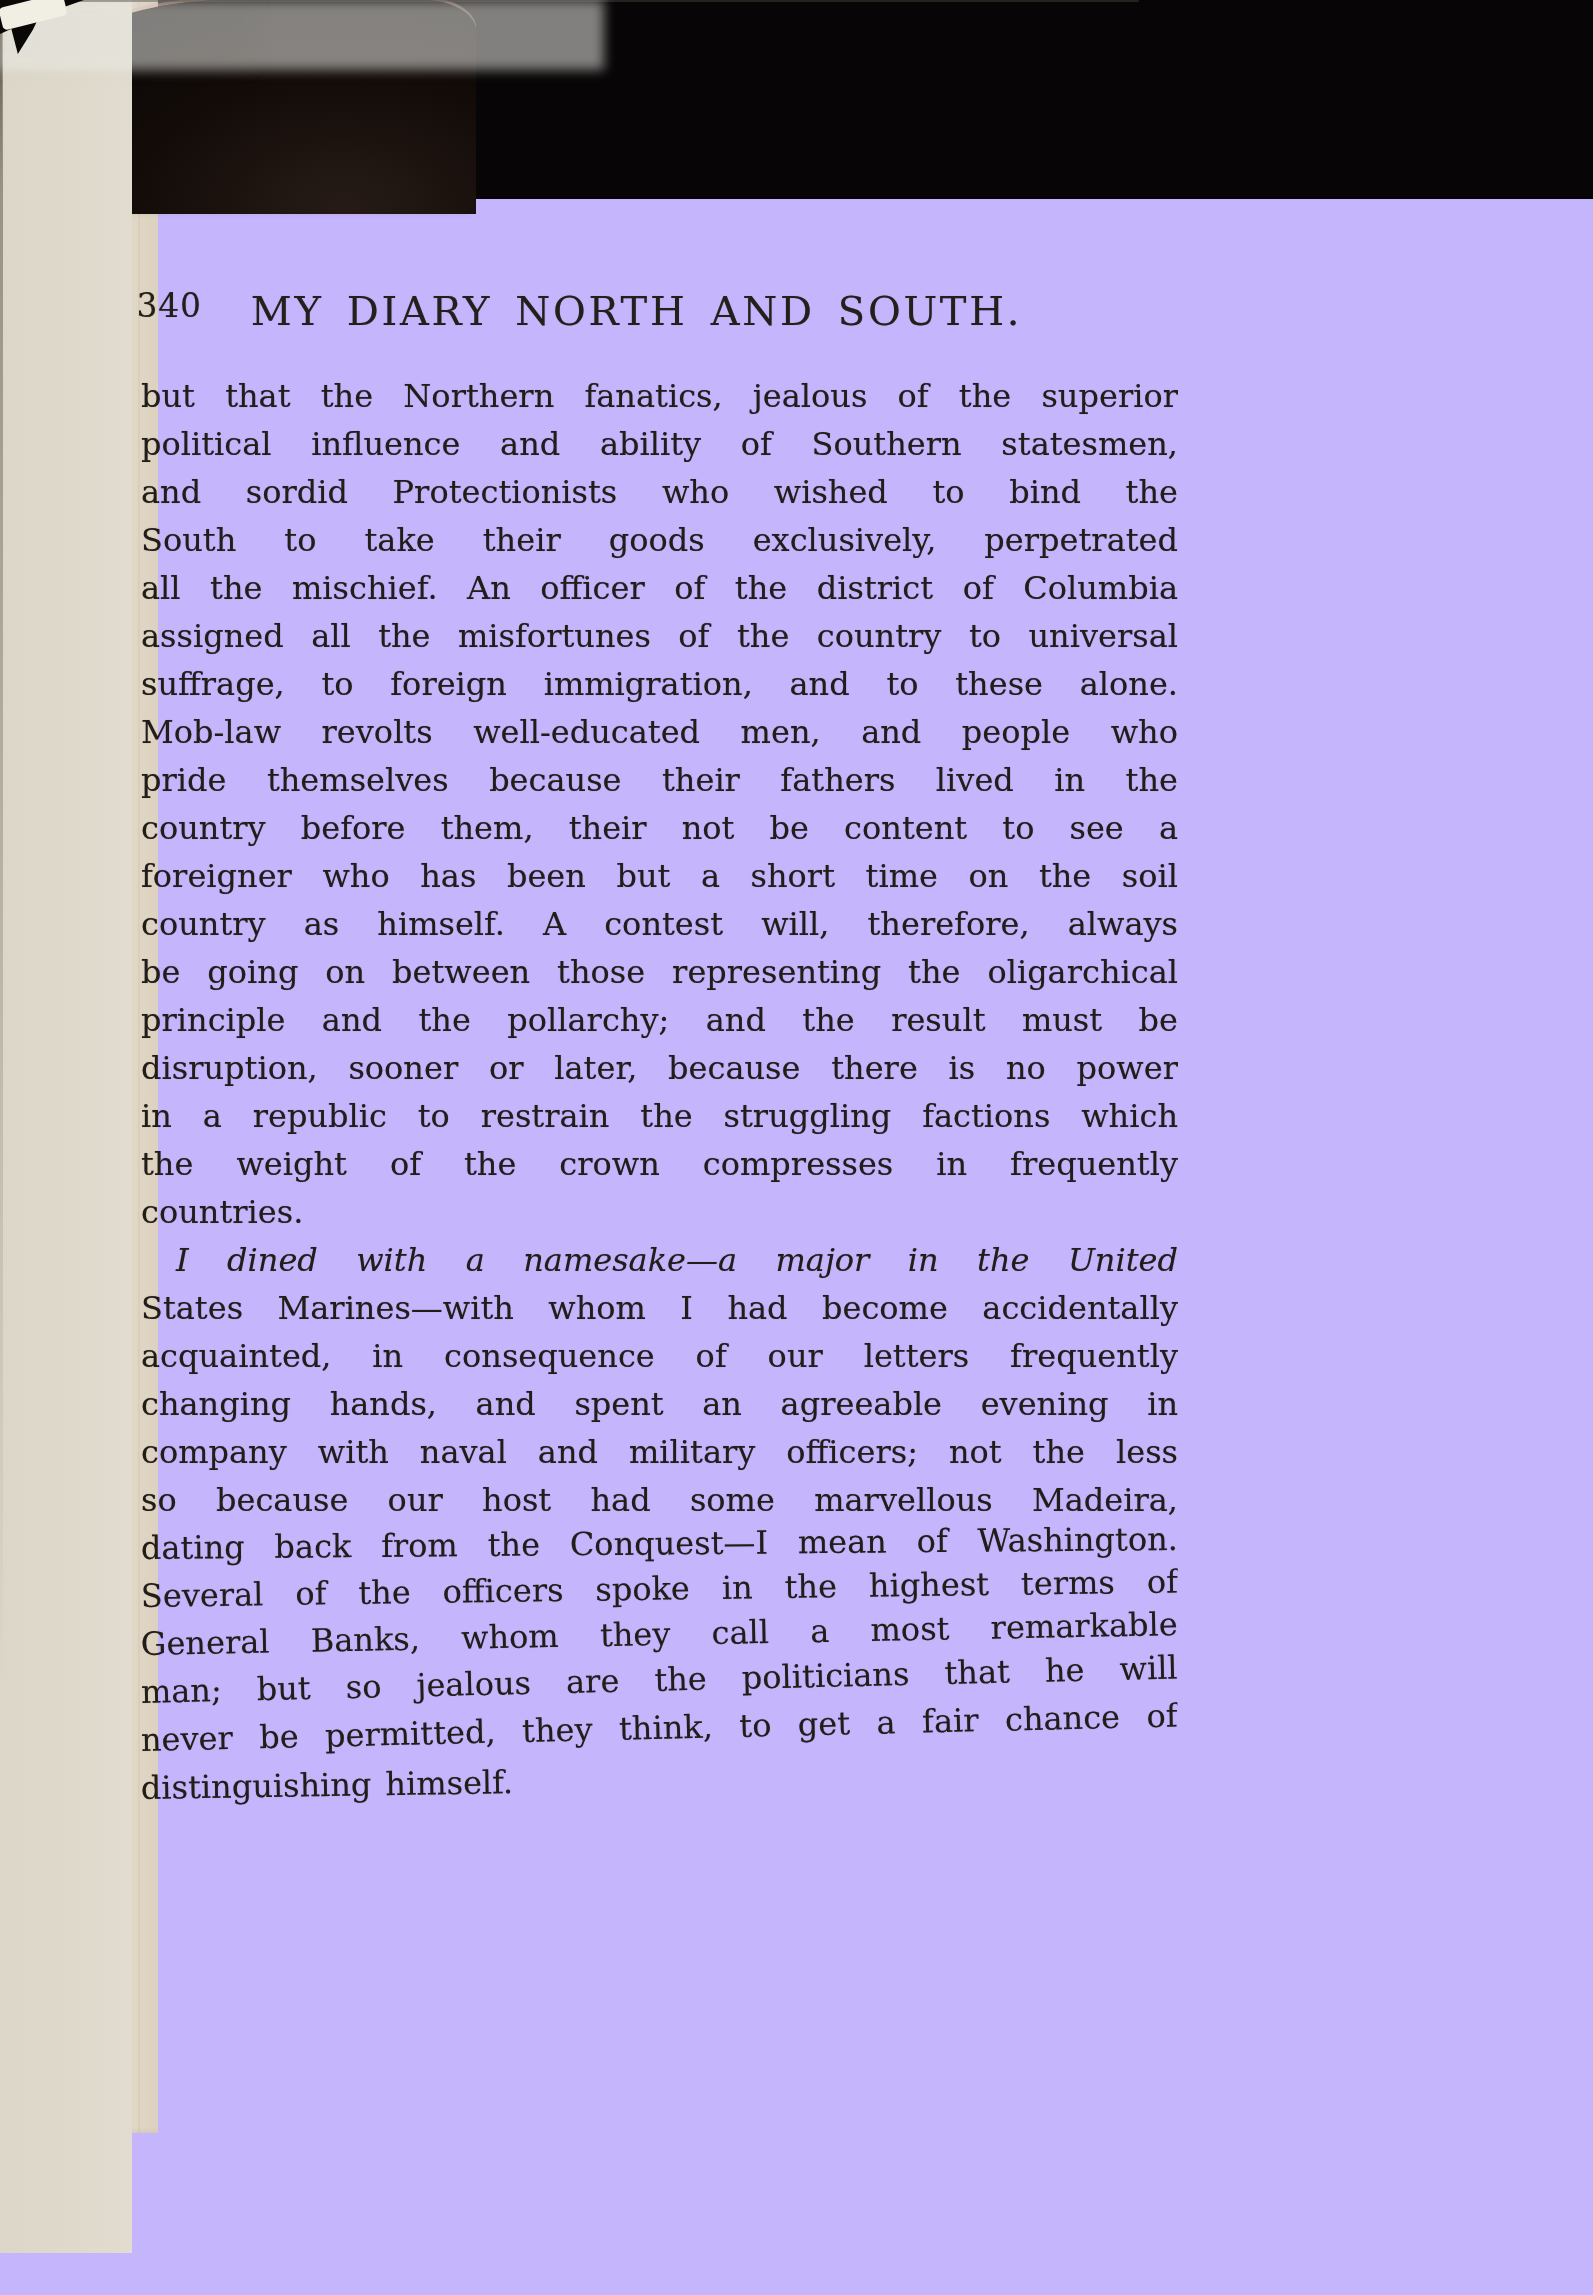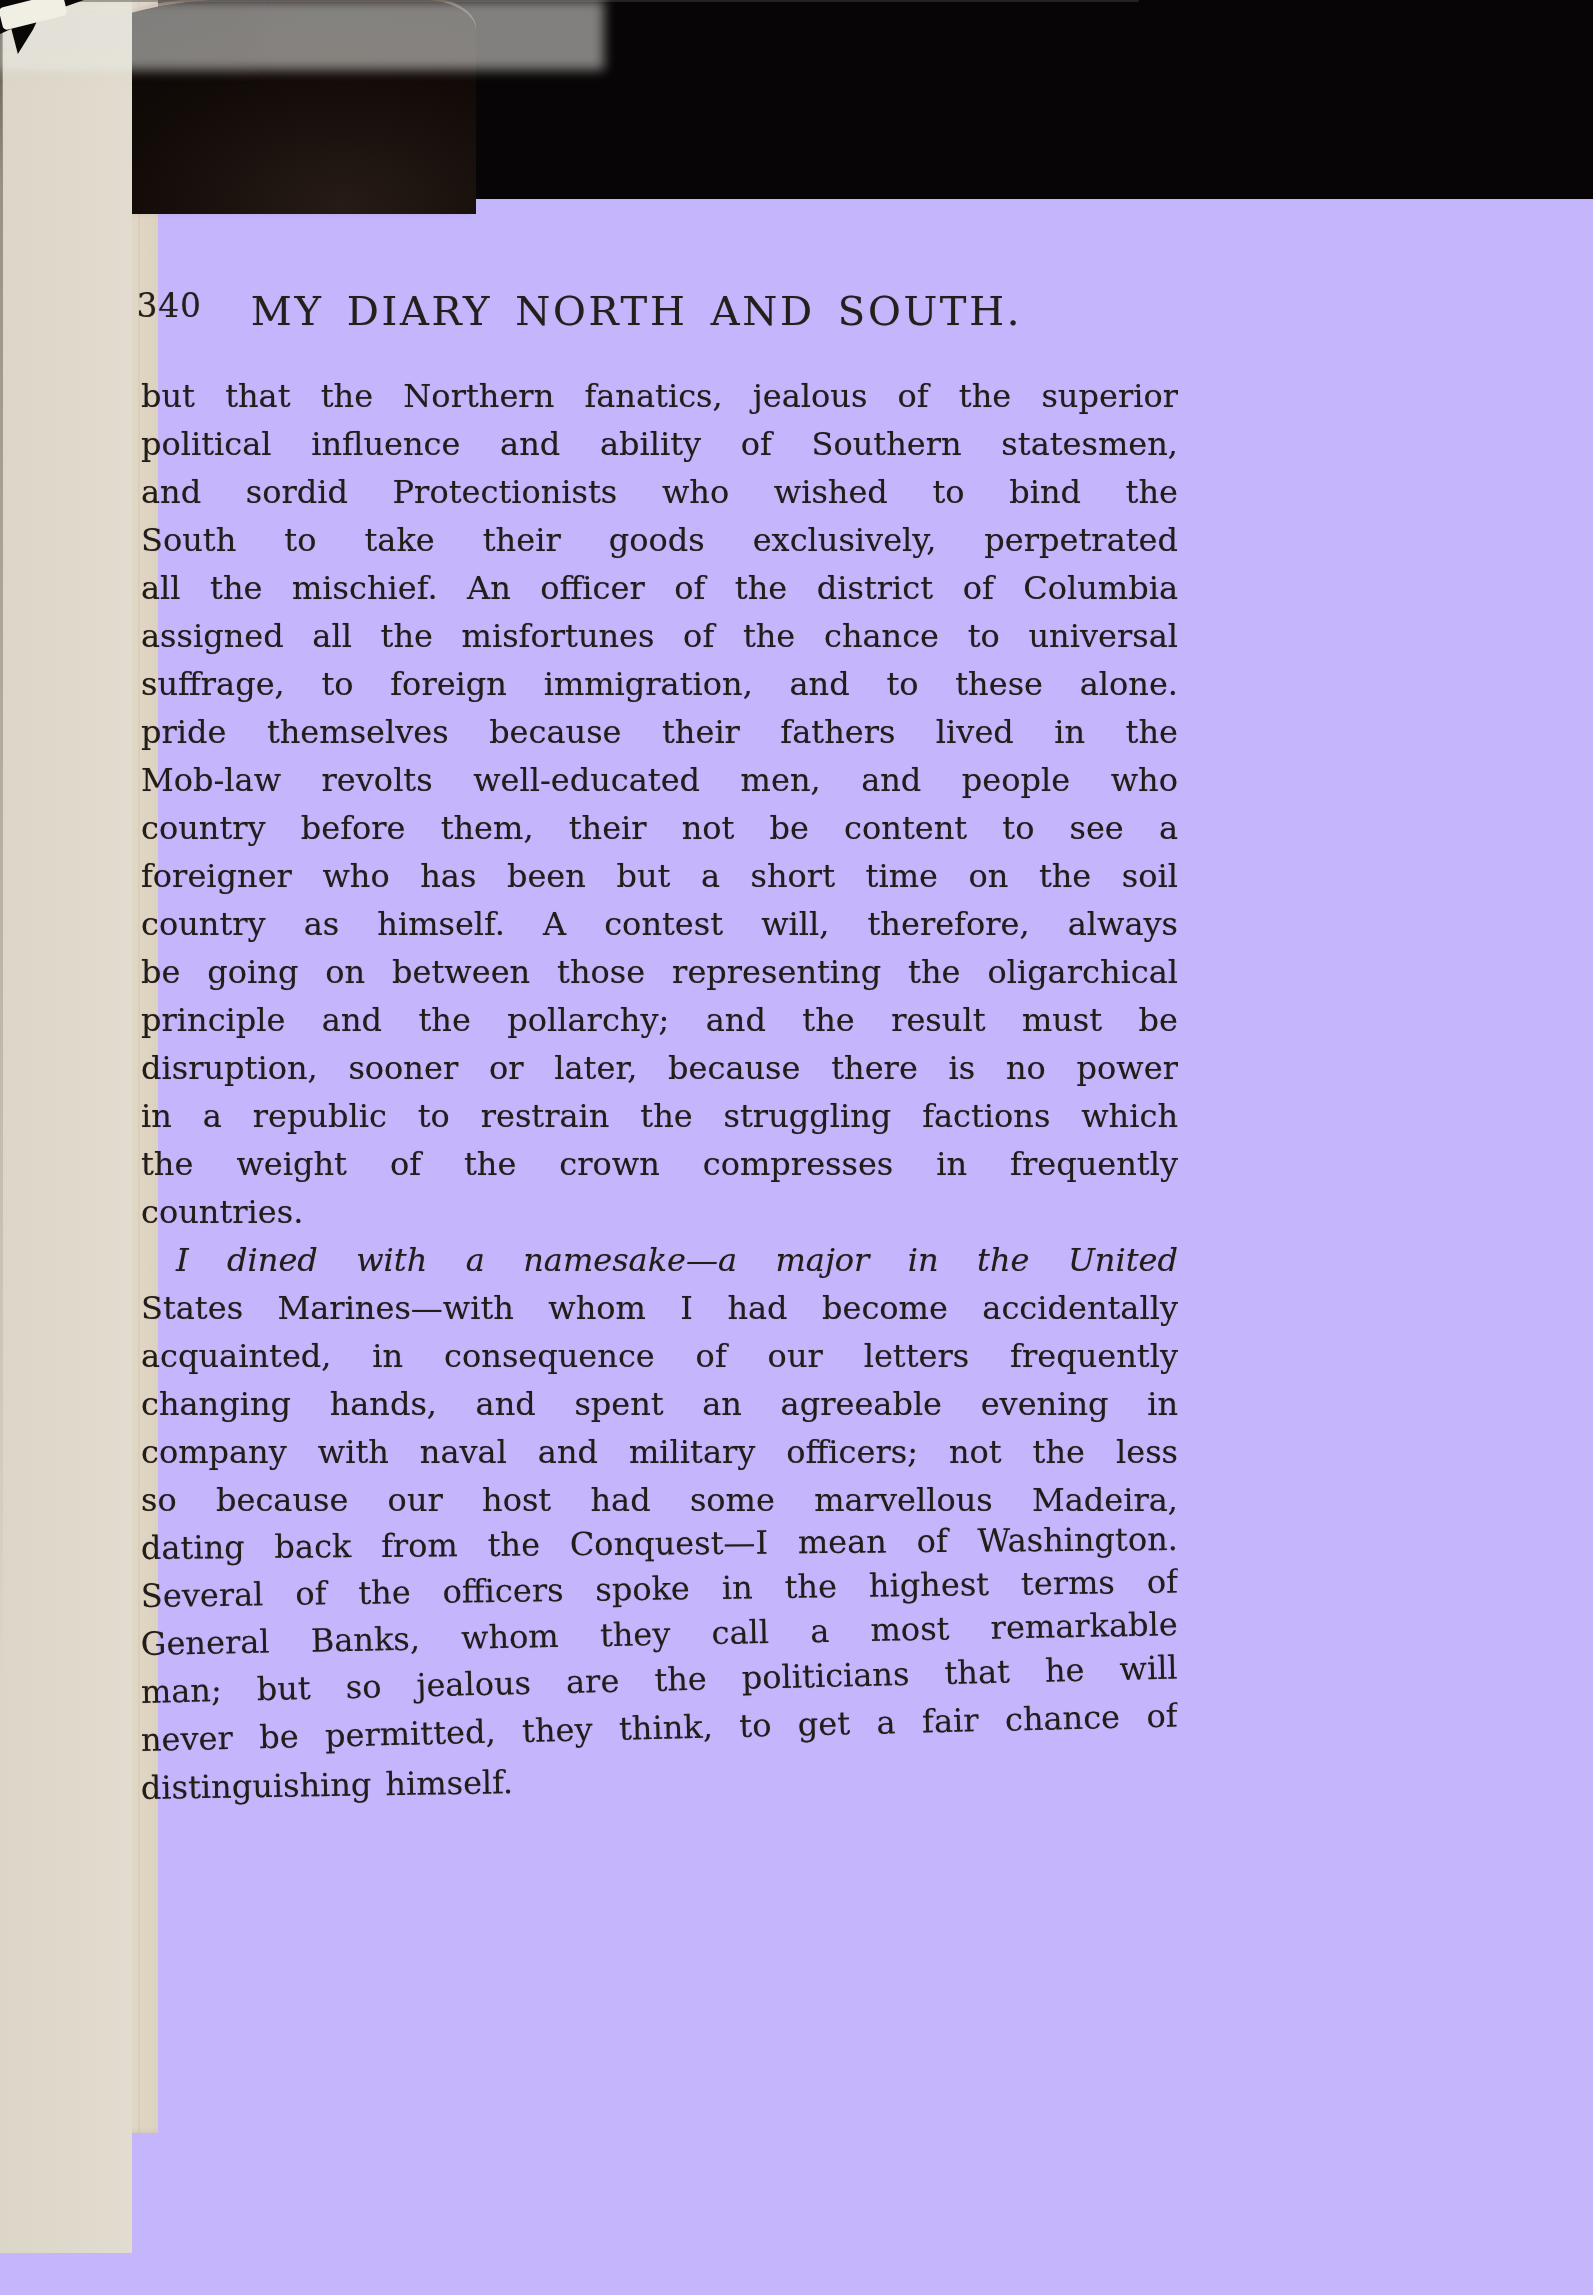--- a/index.html
+++ b/index.html
@@ -148,24 +148,24 @@
       <span class="running-title">MY DIARY NORTH AND SOUTH.</span>
     </div>
 
     <div class="text-block">
       <div class="para para1">
         <div class="bline">but that the Northern fanatics, jealous of the superior</div>
         <div class="bline">political influence and ability of Southern statesmen,</div>
         <div class="bline">and sordid Protectionists who wished to bind the</div>
         <div class="bline">South to take their goods exclusively, perpetrated</div>
         <div class="bline">all the mischief.  An officer of the district of Columbia</div>
-        <div class="bline">assigned all the misfortunes of the chance to universal</div>
+        <div class="bline">assigned all the misfortunes of the country to universal</div>
         <div class="bline">suffrage, to foreign immigration, and to these alone.</div>
+        <div class="bline">Mob-law revolts well-educated men, and people who</div>
         <div class="bline">pride themselves because their fathers lived in the</div>
-        <div class="bline">Mob-law revolts well-educated men, and people who</div>
         <div class="bline">country before them, their not be content to see a</div>
         <div class="bline">foreigner who has been but a short time on the soil</div>
         <div class="bline">country as himself.  A contest will, therefore, always</div>
         <div class="bline">be going on between those representing the oligarchical</div>
         <div class="bline">principle and the pollarchy; and the result must be</div>
         <div class="bline">disruption, sooner or later, because there is no power</div>
         <div class="bline">in a republic to restrain the struggling factions which</div>
         <div class="bline">the weight of the crown compresses in frequently</div>
         <div class="bline short">countries.</div>
       </div>

